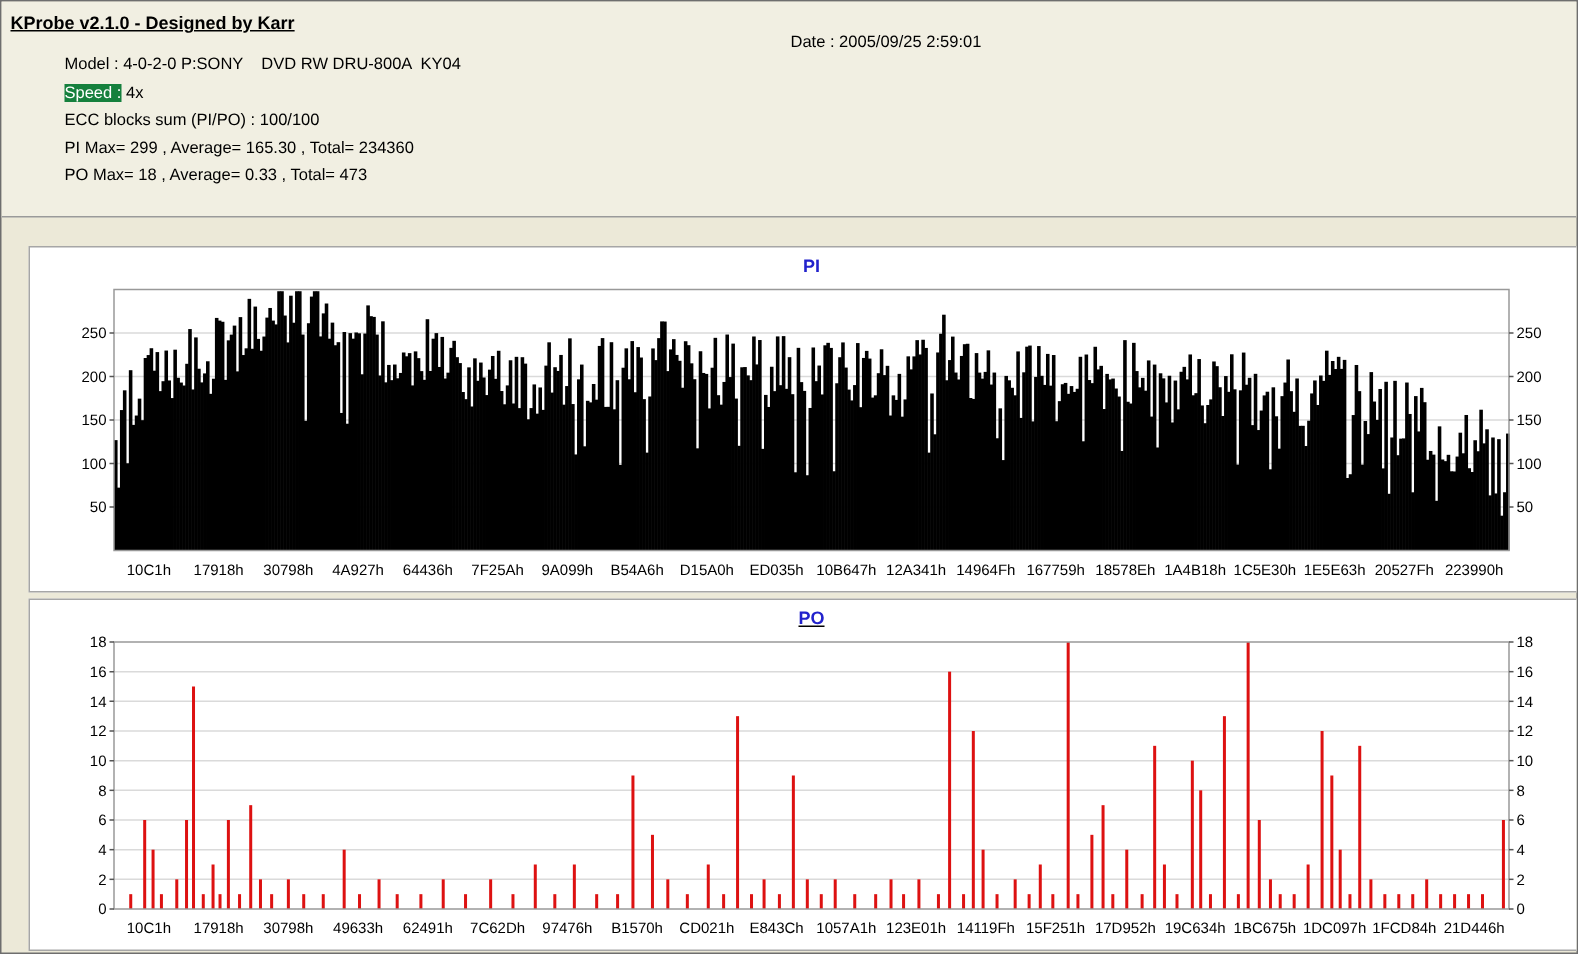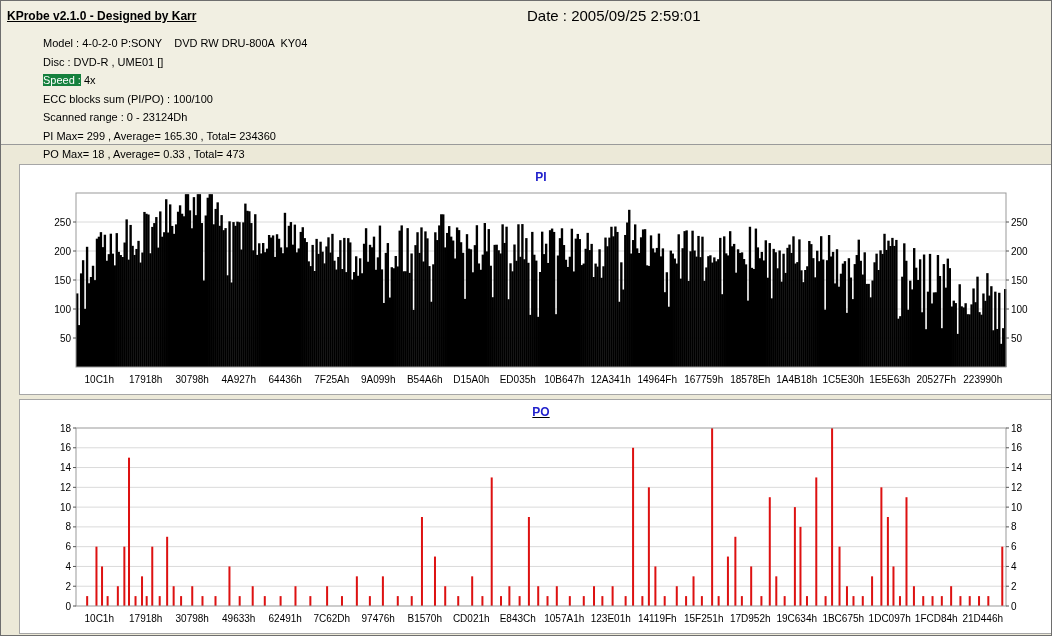--- a/index.html
+++ b/index.html
@@ -15,21 +15,21 @@
   }
   .info-panel{
     position:absolute;left:0;top:0;right:0;height:144px;
     box-sizing:border-box;
     background:#F1EFE2;
     border-bottom:1px solid #9a9a9a;
     padding:5px 6px 0 6px;
   }
   .title-row{position:relative;height:17px;}
   .app-title{font-size:12px;font-weight:bold;text-decoration:underline;white-space:pre;}
-  .scan-date{position:absolute;left:520px;top:1px;font-size:15px;white-space:pre;}
+  .scan-date{position:absolute;left:520px;top:16px;font-size:11px;white-space:pre;}
   .info-lines{margin-top:11px;margin-left:36px;}
   .info-line{font-size:11px;height:18.5px;line-height:18.5px;white-space:pre;}
   .hl{background:#15803d;color:#ffffff;}
   .chart-panel{
     position:absolute;left:18px;width:1044px;
     box-sizing:border-box;
     background:#FFFFFF;
     border:1px solid #a6a6a6;
   }
   .chart-panel.pi{top:163px;height:231px;}
@@ -46,24 +46,22 @@
 
 <div class="window">
 
   <div class="info-panel">
     <div class="title-row">
       <span class="app-title">KProbe v2.1.0 - Designed by Karr</span>
       <span class="scan-date">Date : 2005/09/25 2:59:01</span>
     </div>
     <div class="info-lines">
       <div class="info-line">Model : 4-0-2-0 P:SONY    DVD RW DRU-800A  KY04</div>
-      <div class="info-line">Disc : DVD-R , UME01 []</div>
       <div class="info-line"><span class="hl">Speed :</span><span> 4x</span></div>
       <div class="info-line">ECC blocks sum (PI/PO) : 100/100</div>
-      <div class="info-line">Scanned range : 0 - 23124Dh</div>
       <div class="info-line">PI Max= 299 , Average= 165.30 , Total= 234360</div>
       <div class="info-line">PO Max= 18 , Average= 0.33 , Total= 473</div>
     </div>
   </div>
 
   <div class="chart-panel pi">
     <div class="chart-title">PI</div>
     <svg id="pi-svg" width="1042" height="206">
         <rect x="56" y="6" width="930" height="174" fill="#FFFFFF"></rect>
         <line x1="56" x2="986" y1="151" y2="151" stroke="#DADADA" stroke-width="1"></line>

